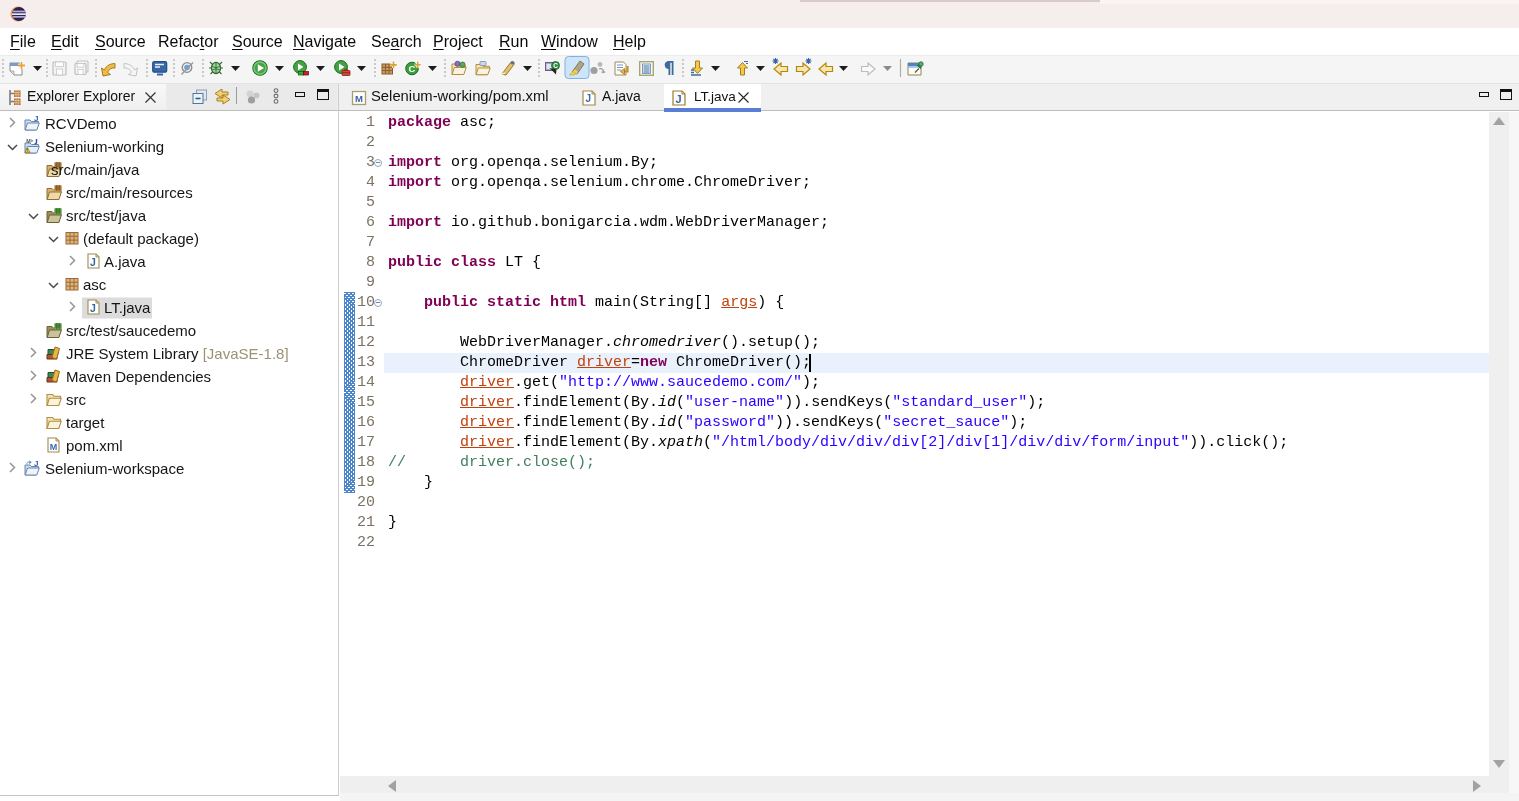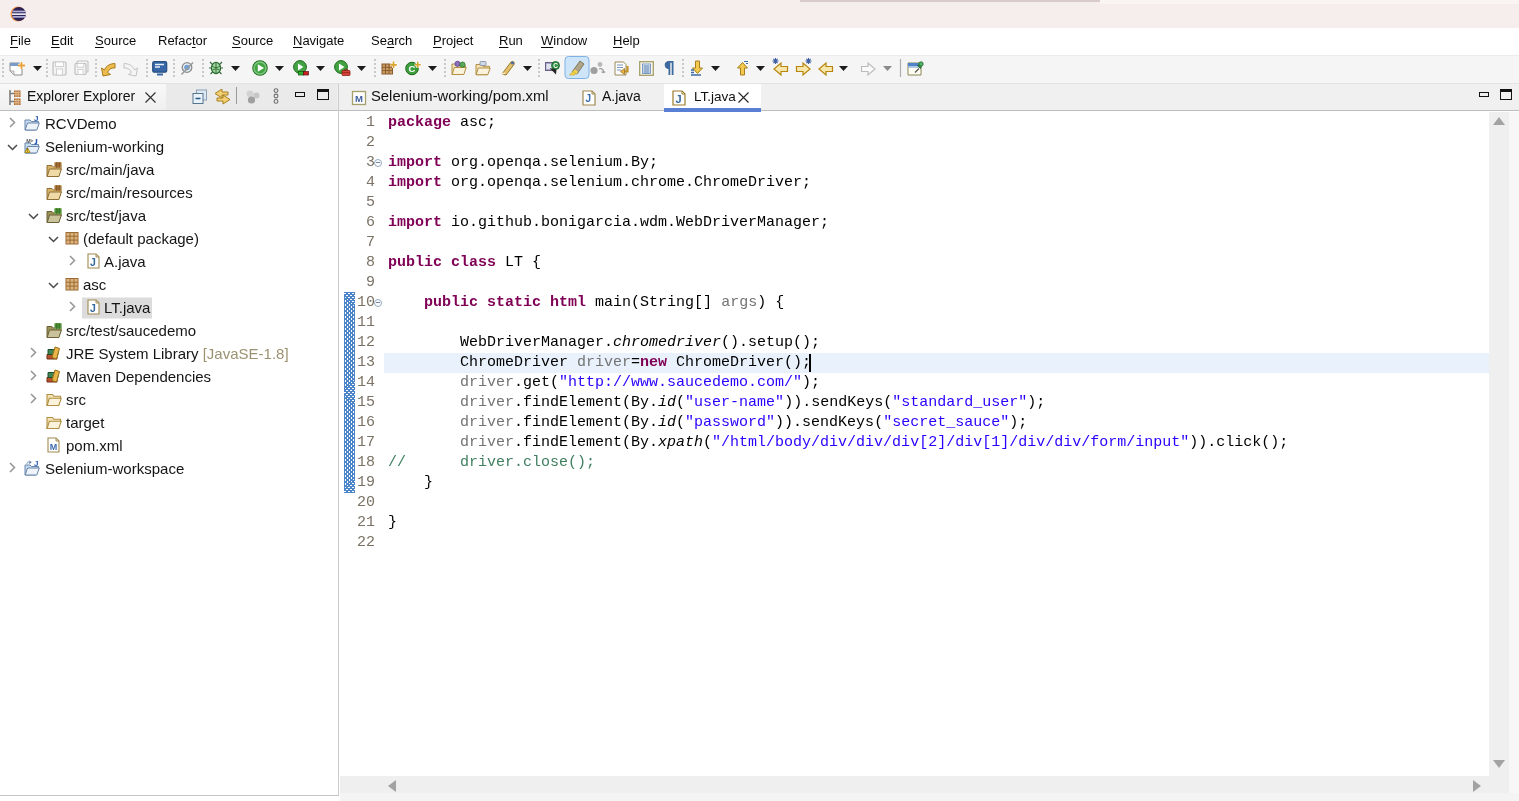--- a/index.html
+++ b/index.html
@@ -7,21 +7,21 @@
     font-family:"Liberation Sans", sans-serif; }
   .abs { position:absolute; }
   #stage { position:relative; width:1519px; height:801px; }
 
   
   #titlebar { left:0; top:0; width:1519px; height:28px; background:#f6eeed; }
   #titletext { left:34px; top:5px; font-size:15px; color:#1b1b1b; }
 
   
   #menubar { left:0; top:28px; width:1519px; height:27px; background:#ffffff; }
-  .mi { position:absolute; top:33px; font-size:13px; color:#0a0a0a; }
+  .mi { position:absolute; top:33px; font-size:16px; color:#0a0a0a; }
   .mi u { text-decoration-thickness:1px; text-underline-offset:2px; }
 
   
   #toolbar { left:0; top:55px; width:1519px; height:29px; background:#f5f5f5;
      border-top:1px solid #ececec; border-bottom:1px solid #e3e3e3; }
   .tbsep { position:absolute; top:59px; width:2px; height:20px;
      background-image:repeating-linear-gradient(#c9c9c9 0 2px, transparent 2px 4px); }
 
   
   #tabrow { left:0; top:84px; width:1519px; height:27px; background:#f0f0f0; }
@@ -49,21 +49,21 @@
      background-color:#fff;
      background-image:
        repeating-linear-gradient(45deg, #4c85c8 0 1.4px, rgba(0,0,0,0) 1.4px 2.8px),
        repeating-linear-gradient(135deg, #4c85c8 0 1.4px, rgba(0,0,0,0) 1.4px 2.8px);
      }
   #linenums { left:340px; top:113px; width:35px; text-align:right; color:#7b7265; }
   #code { left:388px; top:113px; color:#000; }
   #code .k { color:#7f0055; font-weight:bold; }
   #code .s { color:#2a00ff; }
   #code .c { color:#3f7f5f; }
-  #code .v { color:#737373; }
+  #code .v { color:#c2410c;text-decoration:underline; }
   #code .i { font-style:italic; }
   #cursor { left:809px; top:354px; width:2px; height:18px; background:#000; }
   .fold { position:absolute; width:8px; height:8px; border:1px solid #93a9c3; border-radius:50%;
      background:#fdfdfd; }
   .fold::after { content:""; position:absolute; left:1px; top:2.6px; width:4px; height:1px; background:#6e86a8; }
 
   
   #vtrack { left:1489px; top:112px; width:20px; height:684px; background:#efefef; }
   #ovr { left:1509px; top:112px; width:10px; height:689px; background:#f7f7f7; }
   #htrack { left:340px; top:776px; width:1149px; height:17px; background:#efefef; }
@@ -536,21 +536,21 @@
     <use href="#chevR" x="31" y="283"></use>
     <use href="#folder" x="46" y="280"></use>
     <use href="#folder" x="46" y="303"></use>
     <use href="#mfile" x="46" y="326"></use>
     <use href="#chevR" x="10" y="352"></use>
     <use href="#wproj" x="24" y="349"></use>
   </svg>
   <div id="tree">
     <div class="trow" style="left:45px; top:112px;text-align:center;">RCVDemo</div>
     <div class="trow" style="left:45px; top:135px;">Selenium-working</div>
-    <div class="trow" style="left:66px; top:158px;">src/main/java</div>
+    <div class="trow" style="left:51px; top:158px;">src/main/java</div>
     <div class="trow" style="left:66px; top:181px;">src/main/resources</div>
     <div class="trow" style="left:66px; top:204px;">src/test/java</div>
     <div class="trow" style="left:83px; top:227px;">(default package)</div>
     <div class="trow" style="left:104px; top:250px;">A.java</div>
     <div class="trow" style="left:83px; top:273px;">asc</div>
     <div class="trow" style="left:104px; top:296px;">LT.java</div>
     <div class="trow" style="left:66px; top:319px;">src/test/saucedemo</div>
     <div class="trow" style="left:66px; top:342px;">JRE System Library <span class="dec">[JavaSE-1.8]</span></div>
     <div class="trow" style="left:66px; top:365px;">Maven Dependencies</div>
     <div class="trow" style="left:66px; top:388px;">src</div>

